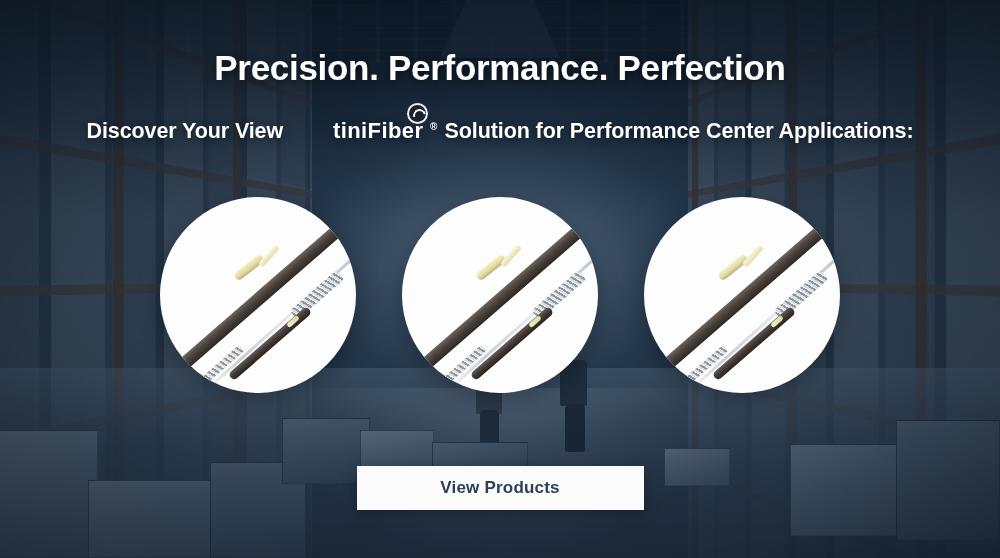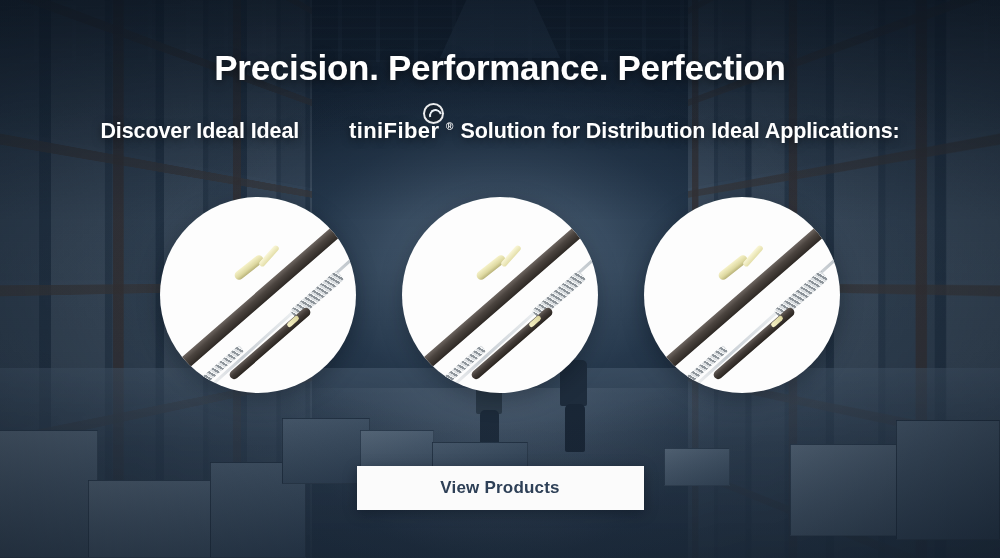--- a/index.html
+++ b/index.html
@@ -359,27 +359,27 @@
     <div class="bg-tint"></div>
     <div class="bg-topshade"></div>
     <div class="bg-vignette"></div>
   </div>
 
   <div class="content">
 
     <h1 class="headline">Precision. Performance. Perfection</h1>
 
     <div class="subline">
-      <span>Discover Ideal Ideal </span>
+      <span>Discover Your View </span>
       <span class="brand">
         <span class="brand-text">tiniFiber</span>
         <span class="brand-mark"></span>
         <span class="brand-reg">®</span>
       </span>
-      <span> Solution for Distribution Ideal Applications:</span>
+      <span> Solution for Performance Center Applications:</span>
     </div>
 
     <div class="circles">
 
       <div class="circle">
         <div class="cable-a"></div>
         <div class="strand"></div>
         <div class="braid-a"></div>
         <div class="fiber-tip"></div>
         <div class="fiber-tip2"></div>

